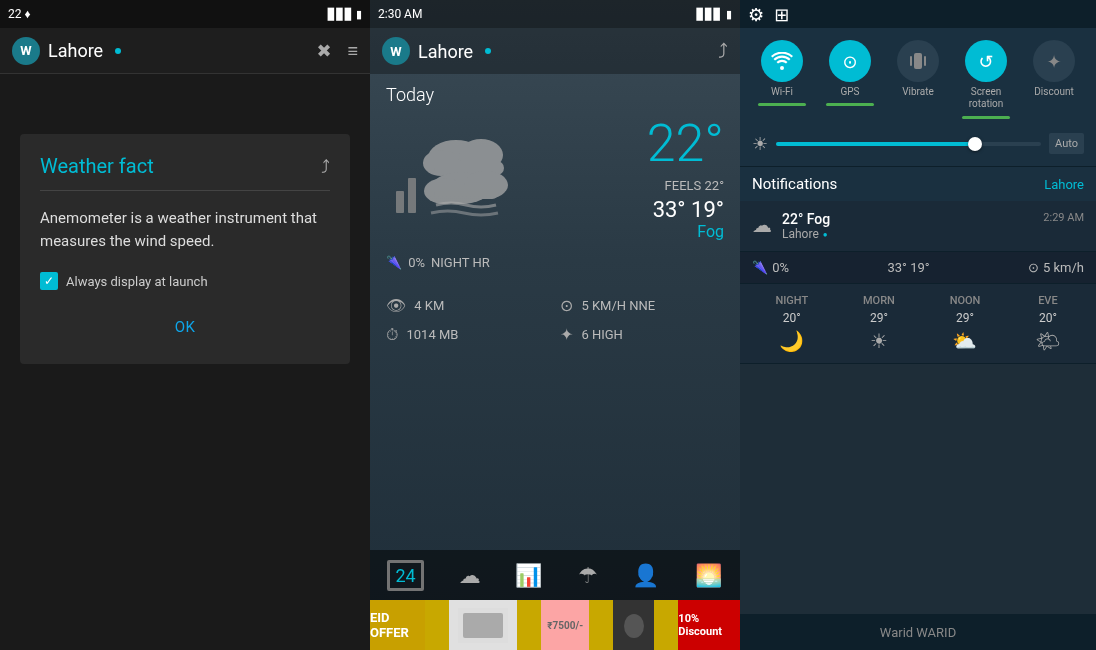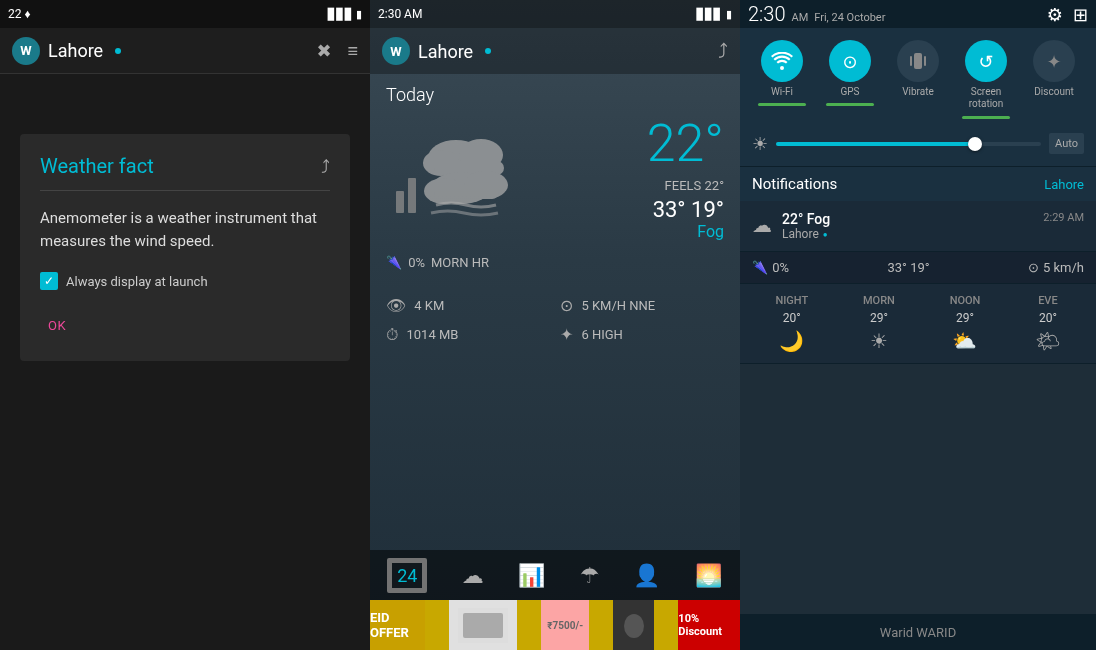--- a/index.html
+++ b/index.html
@@ -94,22 +94,23 @@
     .checkbox-box {
       width: 18px; height: 18px;
       background: #00bcd4;
       display: flex; align-items: center; justify-content: center;
       border-radius: 2px;
     }
 
     .checkbox-label { color: #ccc; font-size: 13px; }
 
     .dialog-ok-btn {
-      color: #ec4899;
-      font-size: 13px;
+      text-align: center;
+      color: #0ea5e9;
+      font-size: 15px;
       cursor: pointer;
       padding: 8px;
       letter-spacing: 0.5px;
     }
 
     
     .middle-panel {
       width: 370px;
       height: 650px;
       background: #2a3540;
@@ -537,21 +538,21 @@
         <div class="temp-main">22°</div>
         <div class="feels-like">FEELS 22°</div>
         <div class="temp-range">33° 19°</div>
         <div class="weather-condition">Fog</div>
       </div>
     </div>
 
     <div class="precip-row">
       <span>🌂</span>
       <span>0%</span>
-      <span>MORN HR</span>
+      <span>NIGHT HR</span>
     </div>
 
     <div class="weather-details-grid">
       <div class="detail-item">
         <span class="detail-icon">👁</span>
         <span>4 KM</span>
       </div>
       <div class="detail-item">
         <span class="detail-icon">⊙</span>
         <span>5 KM/H NNE</span>
@@ -561,21 +562,21 @@
         <span>1014 MB</span>
       </div>
       <div class="detail-item">
         <span class="detail-icon">✦</span>
         <span>6 HIGH</span>
       </div>
     </div>
   </div>
 
   <div class="middle-bottom-tabs">
-    <span class="tab-icon active" style="font-size:18px; color:#00bcd4; border:5px solid #737373; padding:2px 5px; border-radius:2px;">24</span>
+    <span class="tab-icon active" style="font-size:18px; color:#00bcd4; border:3px solid #737373; padding:2px 5px; border-radius:2px;">24</span>
     <span class="tab-icon">☁</span>
     <span class="tab-icon">📊</span>
     <span class="tab-icon">☂</span>
     <span class="tab-icon">👤</span>
     <span class="tab-icon">🌅</span>
   </div>
 
   <div class="ad-banner">
     <div class="ad-banner-inner">
       <div class="ad-segment" style="background:#c8a000; color:#fff; font-size:13px; font-weight:bold; flex:0.8;">EID OFFER</div>
@@ -595,25 +596,20 @@
           </svg>
       </div>
       <div class="ad-segment" style="background:#cc0000; color:#fff; font-size:11px; font-weight:bold; flex:0.9;">10% Discount</div>
     </div>
   </div>
 </div>
 
 <div class="right-panel">
 
   <div class="right-statusbar">
-    <div class="right-clock">
-      <span class="clock-time">2:30</span>
-      <span class="clock-ampm">AM</span>
-      <span class="clock-date">Fri, 24 October</span>
-    </div>
     <div class="right-statusbar-icons">
       <span style="font-size:18px; color:#fff; cursor:pointer;">⚙</span>
       <span style="font-size:18px; color:#fff; cursor:pointer;">⊞</span>
     </div>
   </div>
 
   <div class="quick-settings">
     <div class="quick-tiles">
       <div class="quick-tile">
         <div class="tile-icon-circle tile-active">

